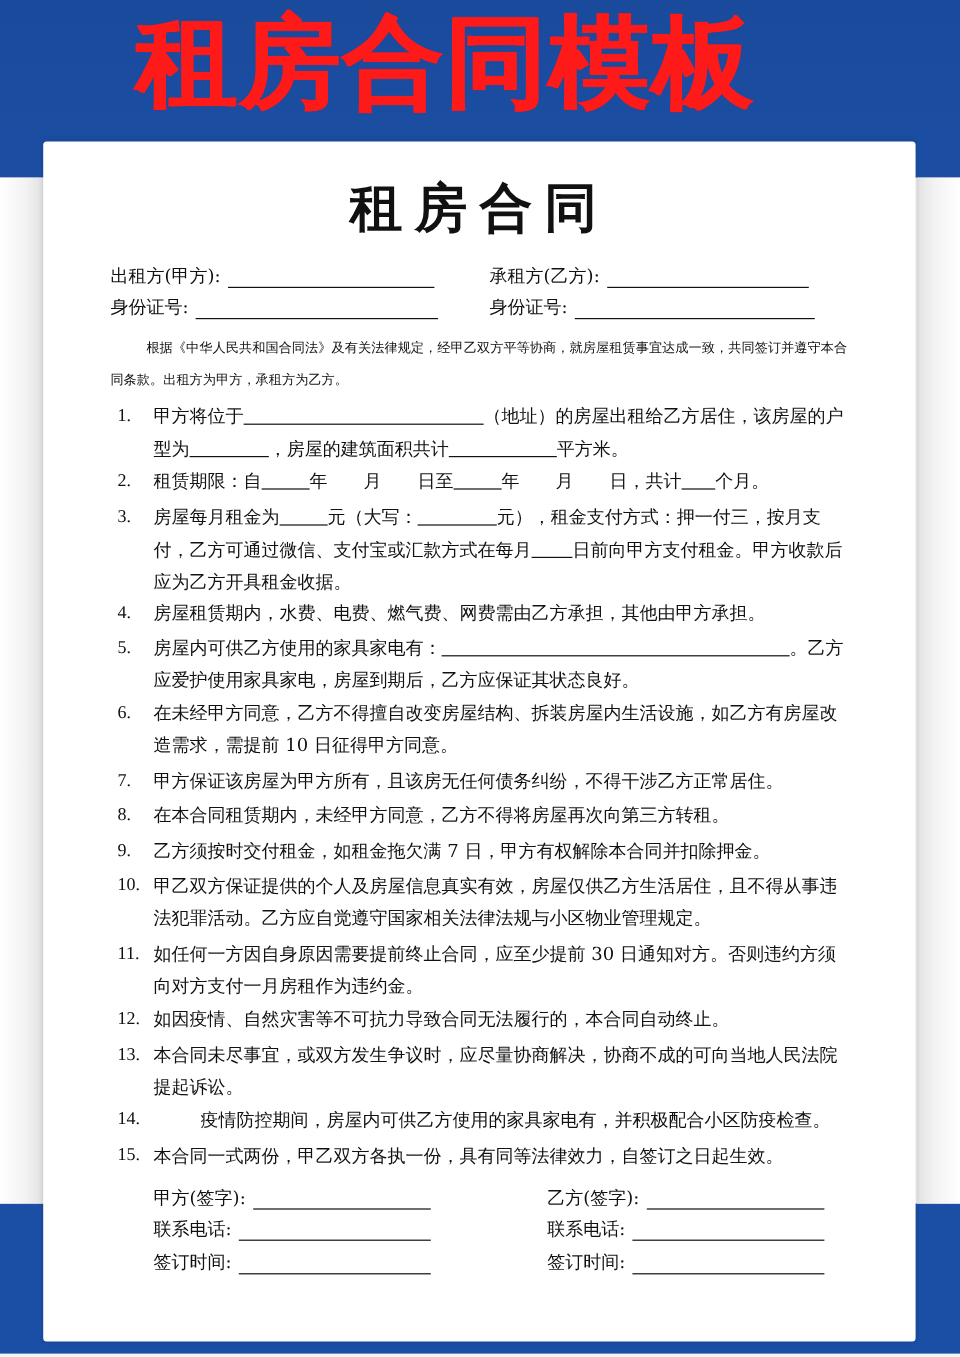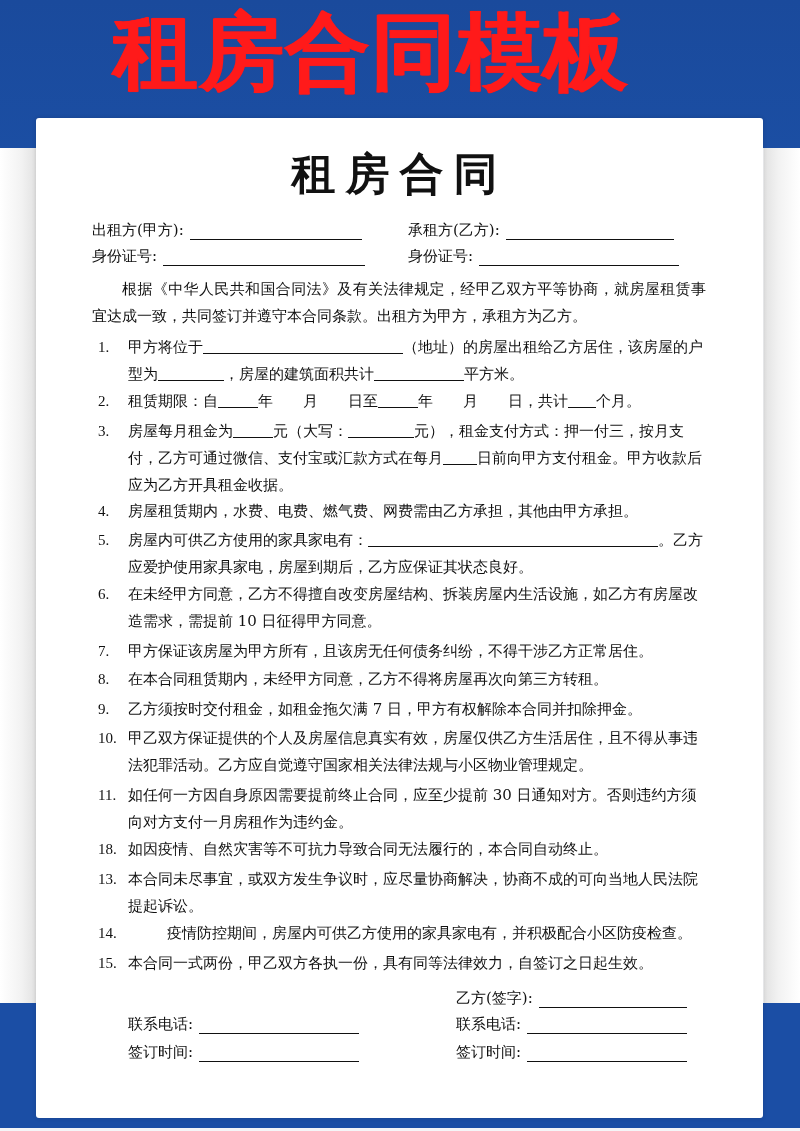--- a/index.html
+++ b/index.html
@@ -42,21 +42,21 @@
     font-size: 44px; font-weight: bold; letter-spacing: 10px; line-height: 56px;
   }
   .field {
     position: absolute; font-size: 15px; line-height: 20px; white-space: nowrap;
     display: flex; align-items: flex-end;
   }
   .field .blank {
     display: inline-block; border-bottom: 1.5px solid #111; height: 16px; margin-left: 6px;
   }
   .para {
-    position: absolute; left: 56px; width: 614px; font-size: 15px; line-height: 27px;
+    position: absolute; left: 56px; width: 614px; font-size: 11px; line-height: 27px;
     text-align: justify;
   }
   .intro { text-indent: 30px; left: 56px; top: 158px; }
   .clause {
     position: absolute; left: 62px; width: 610px; font-size: 15px; line-height: 27px;
     display: flex;
   }
   .clause .num { width: 30px; flex-shrink: 0; font-family: "Liberation Serif", serif; }
   .clause .body { flex: 1; }
   .u { display: inline-block; border-bottom: 1.3px solid #111; height: 16px; vertical-align: -2px; }
@@ -155,39 +155,43 @@
     <span class="num">10.</span>
     <span class="body">甲乙双方保证提供的个人及房屋信息真实有效，房屋仅供乙方生活居住，且不得从事违法犯罪活动。乙方应自觉遵守国家相关法律法规与小区物业管理规定。</span>
   </div>
 
   <div class="clause" style="top:664px;">
     <span class="num">11.</span>
     <span class="body">如任何一方因自身原因需要提前终止合同，应至少提前 30 日通知对方。否则违约方须向对方支付一月房租作为违约金。</span>
   </div>
 
   <div class="clause" style="top:718px;">
-    <span class="num">18.</span>
+    <span class="num">12.</span>
     <span class="body">如因疫情、自然灾害等不可抗力导致合同无法履行的，本合同自动终止。</span>
   </div>
 
   <div class="clause" style="top:748px;">
     <span class="num">13.</span>
     <span class="body">本合同未尽事宜，或双方发生争议时，应尽量协商解决，协商不成的可向当地人民法院提起诉讼。</span>
   </div>
 
   <div class="clause" style="top:802px;gap:39px;">
     <span class="num">14.</span>
     <span class="body">疫情防控期间，房屋内可供乙方使用的家具家电有，并积极配合小区防疫检查。</span>
   </div>
 
   <div class="clause" style="top:832px;">
     <span class="num">15.</span>
     <span class="body">本合同一式两份，甲乙双方各执一份，具有同等法律效力，自签订之日起生效。</span>
   </div>
 
+  <div class="sig" style="left:92px; top:870px;">
+    <span>甲方(签字):</span>
+    <span class="blank" style="width:148px;"></span>
+  </div>
   <div class="sig" style="left:92px; top:896px;">
     <span>联系电话:</span>
     <span class="blank" style="width:160px;"></span>
   </div>
   <div class="sig" style="left:92px; top:924px;">
     <span>签订时间:</span>
     <span class="blank" style="width:160px;"></span>
   </div>
 
   <div class="sig" style="left:420px; top:870px;">

